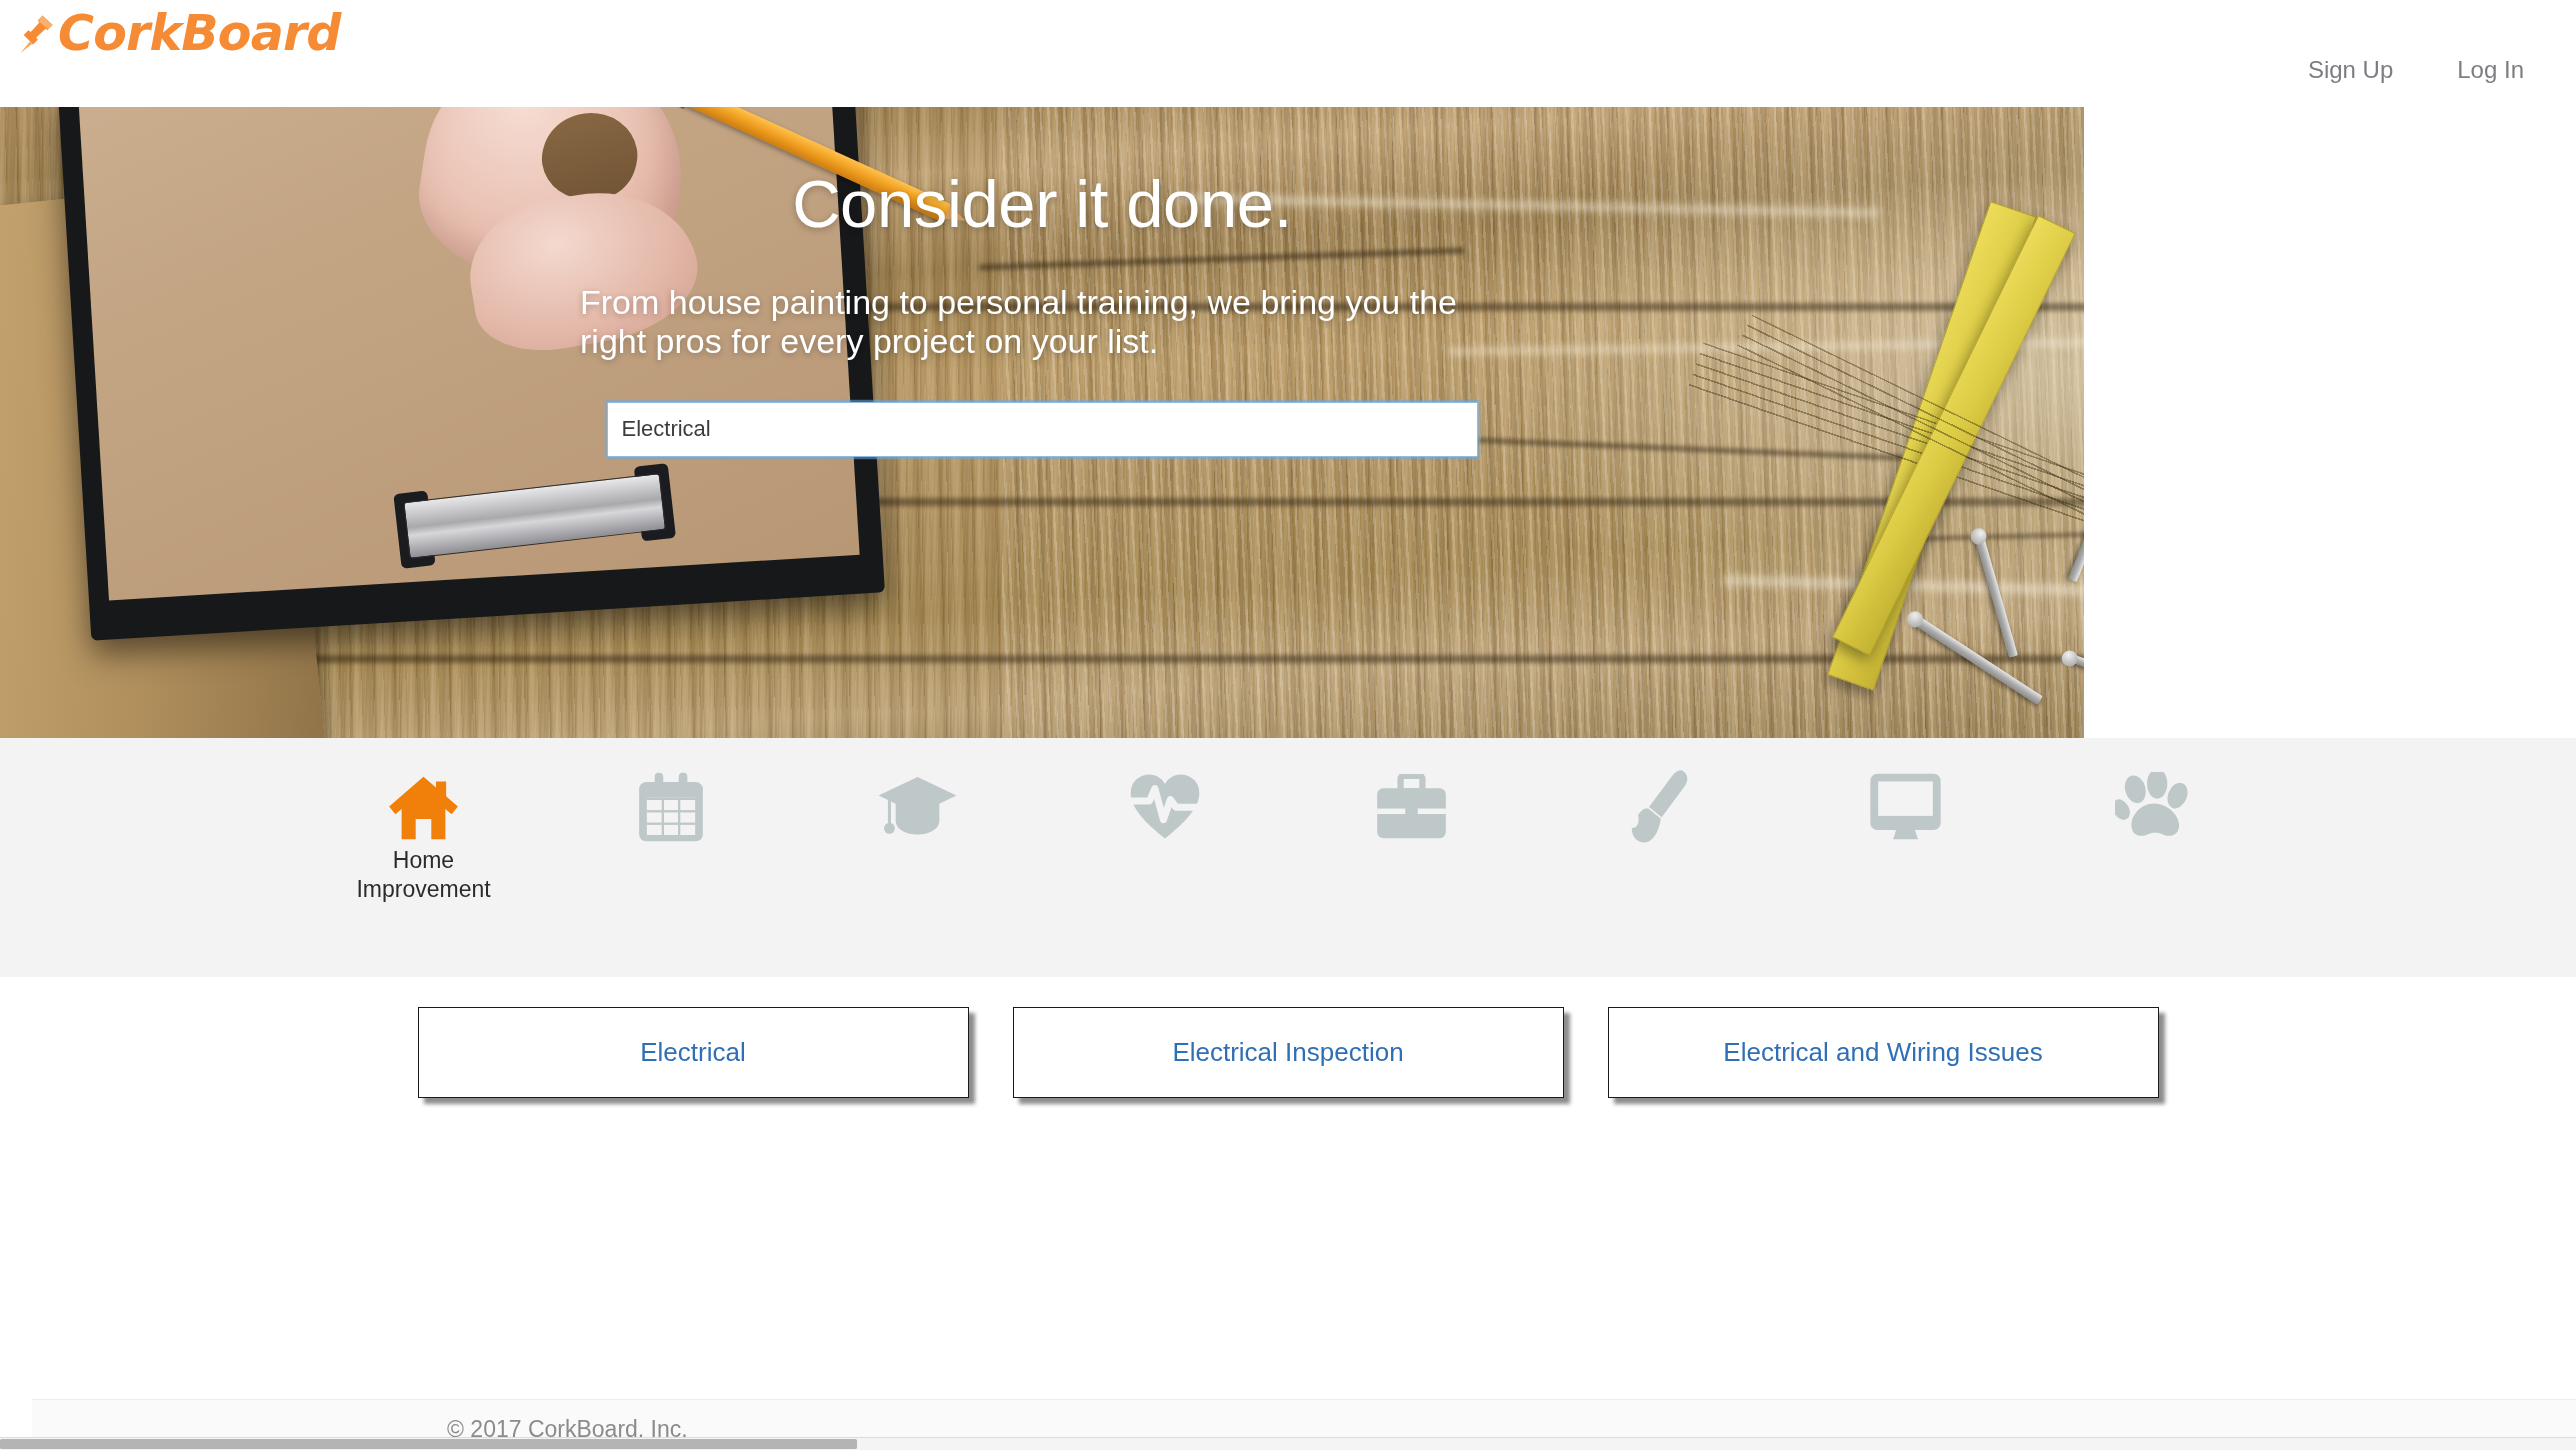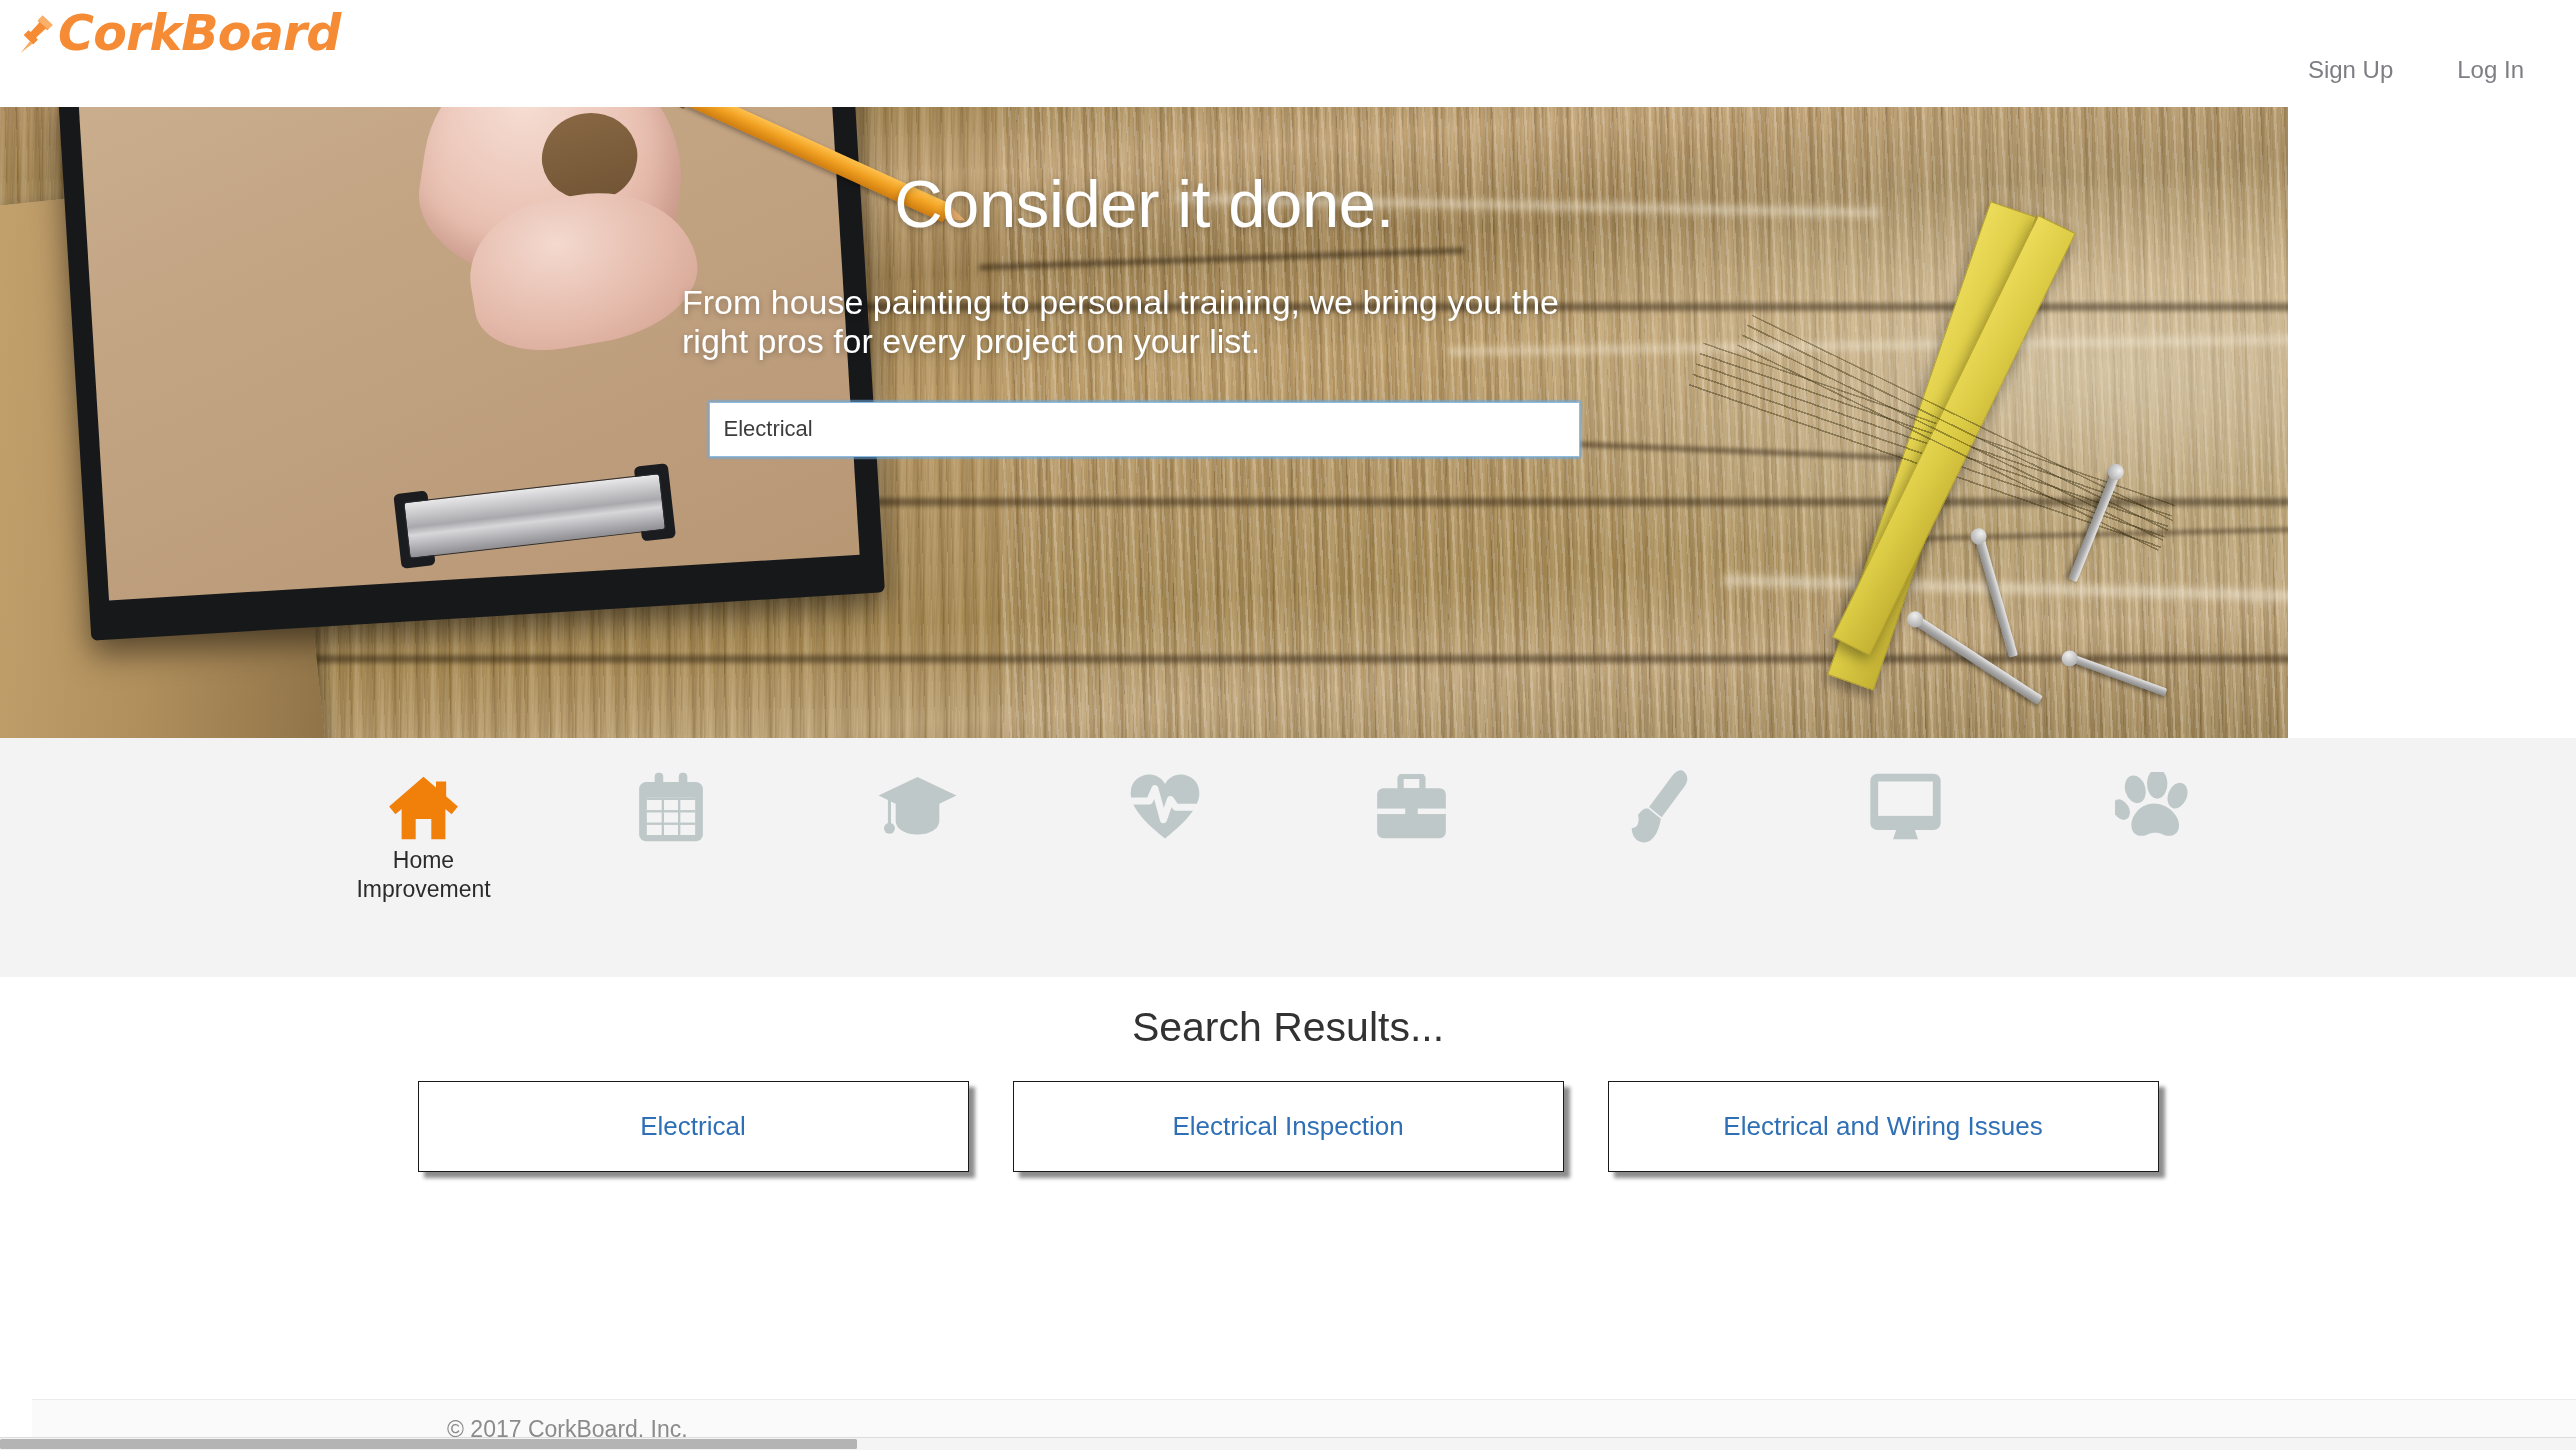--- a/index.html
+++ b/index.html
@@ -42,21 +42,21 @@
   .header-nav a {
     color: #7d7d83;
     font-size: 24px;
     text-decoration: none;
     font-family: "Liberation Sans", sans-serif;
   }
 
   
   .hero {
     position: absolute; top: 107px; left: 0;
-    width: 2288px; height: 631px;
+    width: 2084px; height: 631px;
     overflow: hidden;
   }
   .hero-photo { position: absolute; inset: 0; }
   
   .wood {
     position: absolute; inset: 0;
     background:
       repeating-linear-gradient(92deg,
         rgba(255,255,255,0.05) 0px, rgba(0,0,0,0.06) 1.6px,
         rgba(255,255,255,0.04) 3.9px, rgba(0,0,0,0.03) 7px),
@@ -526,21 +526,20 @@
           <path d="M50 40 C66 40 82 54 82 68 C82 80 72 84 62 80 C55 77 48 77 41 80 C31 84 21 80 21 68 C21 54 34 40 50 40 Z" fill="#bfc8c8"></path>
         </svg>
       </span>
       <span class="category-label"></span>
     </div>
 
   </div>
 </div>
 
 <div class="results-section">
-  <h2 class="results-heading">Search Results...</h2>
   <div class="results-grid">
     <div class="result-card">
       <span>Electrical</span>
     </div>
     <div class="result-card">
       <span>Electrical Inspection</span>
     </div>
     <div class="result-card">
       <span>Electrical and Wiring Issues</span>
     </div>

